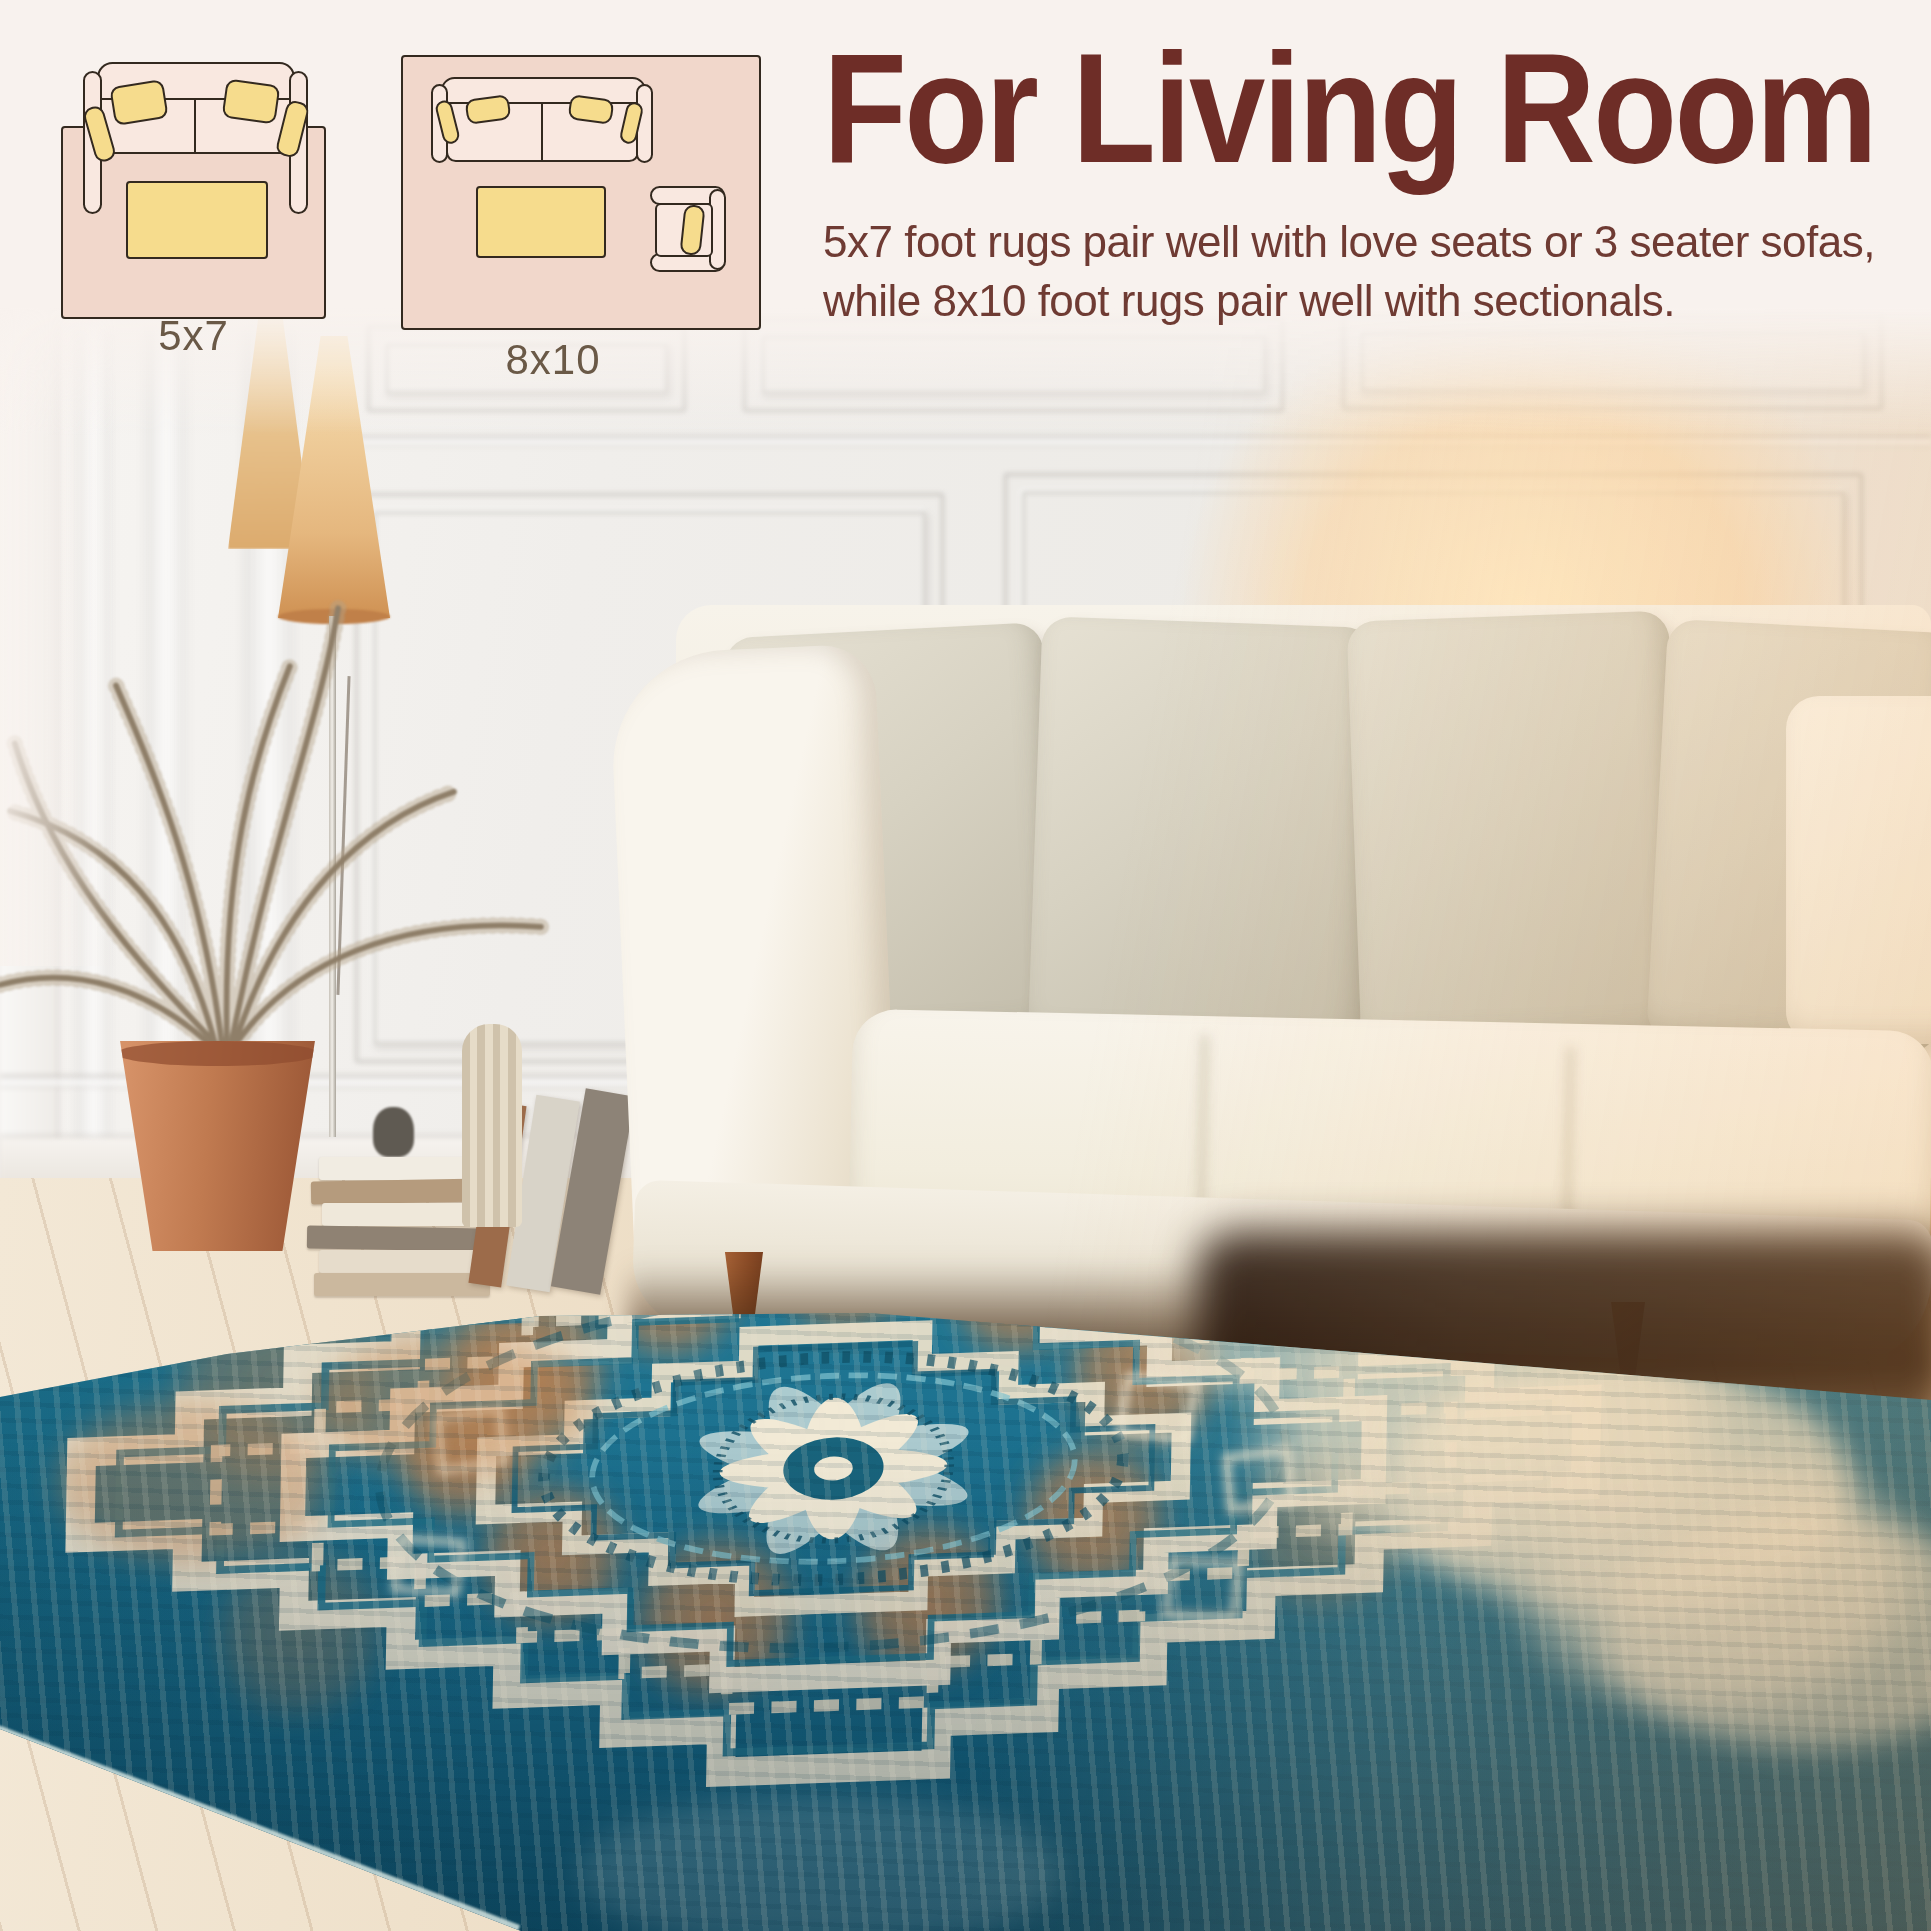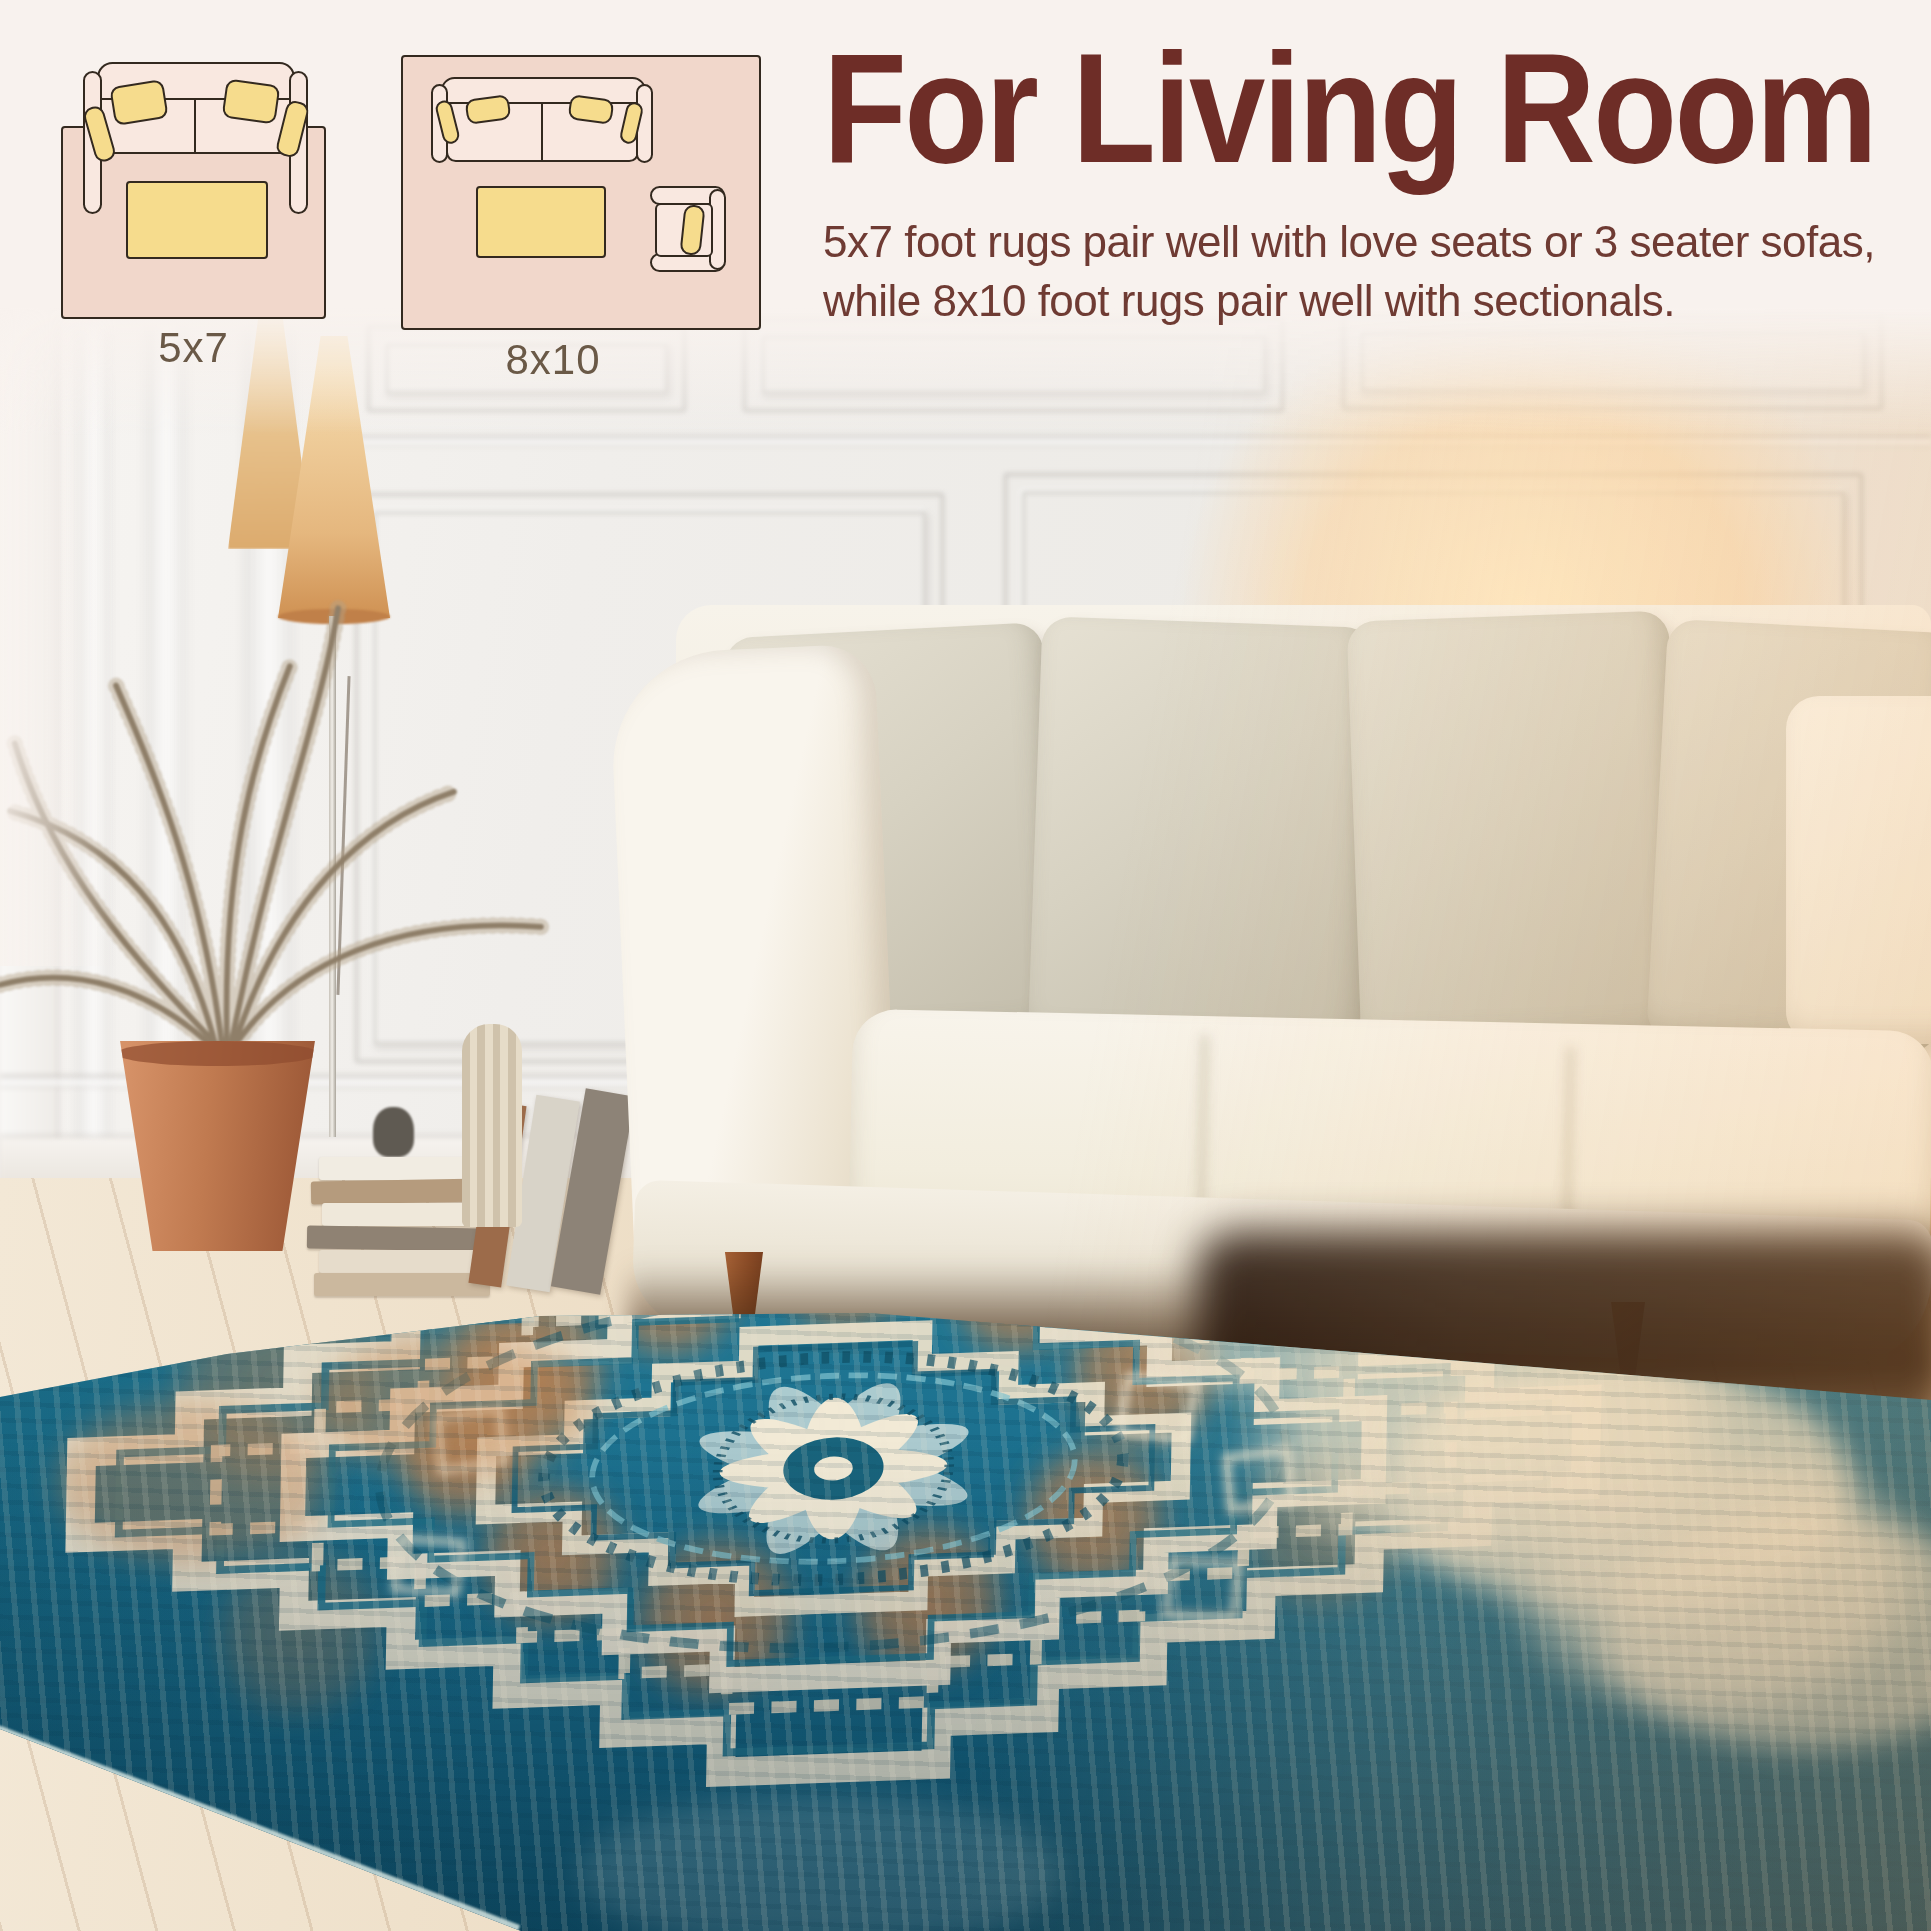--- a/index.html
+++ b/index.html
@@ -152,21 +152,21 @@
     <div class="dg-part" style="left:97px;top:62px;width:198px;height:44px;border-radius:15.4px;"></div>
     <div class="dg-part" style="left:97px;top:98px;width:100px;height:56px;border-radius:3.9px 0 0 9.7px;"></div>
     <div class="dg-part" style="left:194px;top:98px;width:100px;height:56px;border-radius:0 3.9px 9.7px 0;"></div>
     <div class="dg-part" style="left:83px;top:71px;width:19.3px;height:143px;border-radius:9.7px;"></div>
     <div class="dg-part" style="left:289px;top:71px;width:19.3px;height:143px;border-radius:9.7px;"></div>
     <div class="dg-pillow" style="left:112px;top:83px;width:54px;height:39px;transform:rotate(-9deg);"></div>
     <div class="dg-pillow" style="left:224px;top:82px;width:54px;height:39px;transform:rotate(8deg);"></div>
     <div class="dg-pillow" style="left:89px;top:106px;width:21px;height:56px;transform:rotate(-16deg);"></div>
     <div class="dg-pillow" style="left:281px;top:101px;width:23px;height:56px;transform:rotate(14deg);"></div>
     <div class="dg-table" style="left:126px;top:181px;width:142px;height:78px;"></div>
-    <div class="dg-label" style="left:61px;top:324px;width:265px;">5x7</div>
+    <div class="dg-label" style="left:61px;top:312px;width:265px;">5x7</div>
   </div>
 
   <div class="diagram">
     <div class="dg-rug" style="left:401px;top:55px;width:360px;height:275px;"></div>
     <div class="dg-part" style="left:441px;top:77px;width:205px;height:31px;border-radius:13.5px;"></div>
     <div class="dg-part" style="left:446px;top:102px;width:98px;height:60px;border-radius:3.9px 0 0 9.7px;"></div>
     <div class="dg-part" style="left:541px;top:102px;width:98px;height:60px;border-radius:0 3.9px 9.7px 0;"></div>
     <div class="dg-part" style="left:431px;top:84px;width:17.4px;height:79px;border-radius:8.7px;"></div>
     <div class="dg-part" style="left:636px;top:84px;width:17.4px;height:79px;border-radius:8.7px;"></div>
     <div class="dg-pillow" style="left:466px;top:97px;width:44px;height:25px;transform:rotate(-8deg);"></div>

